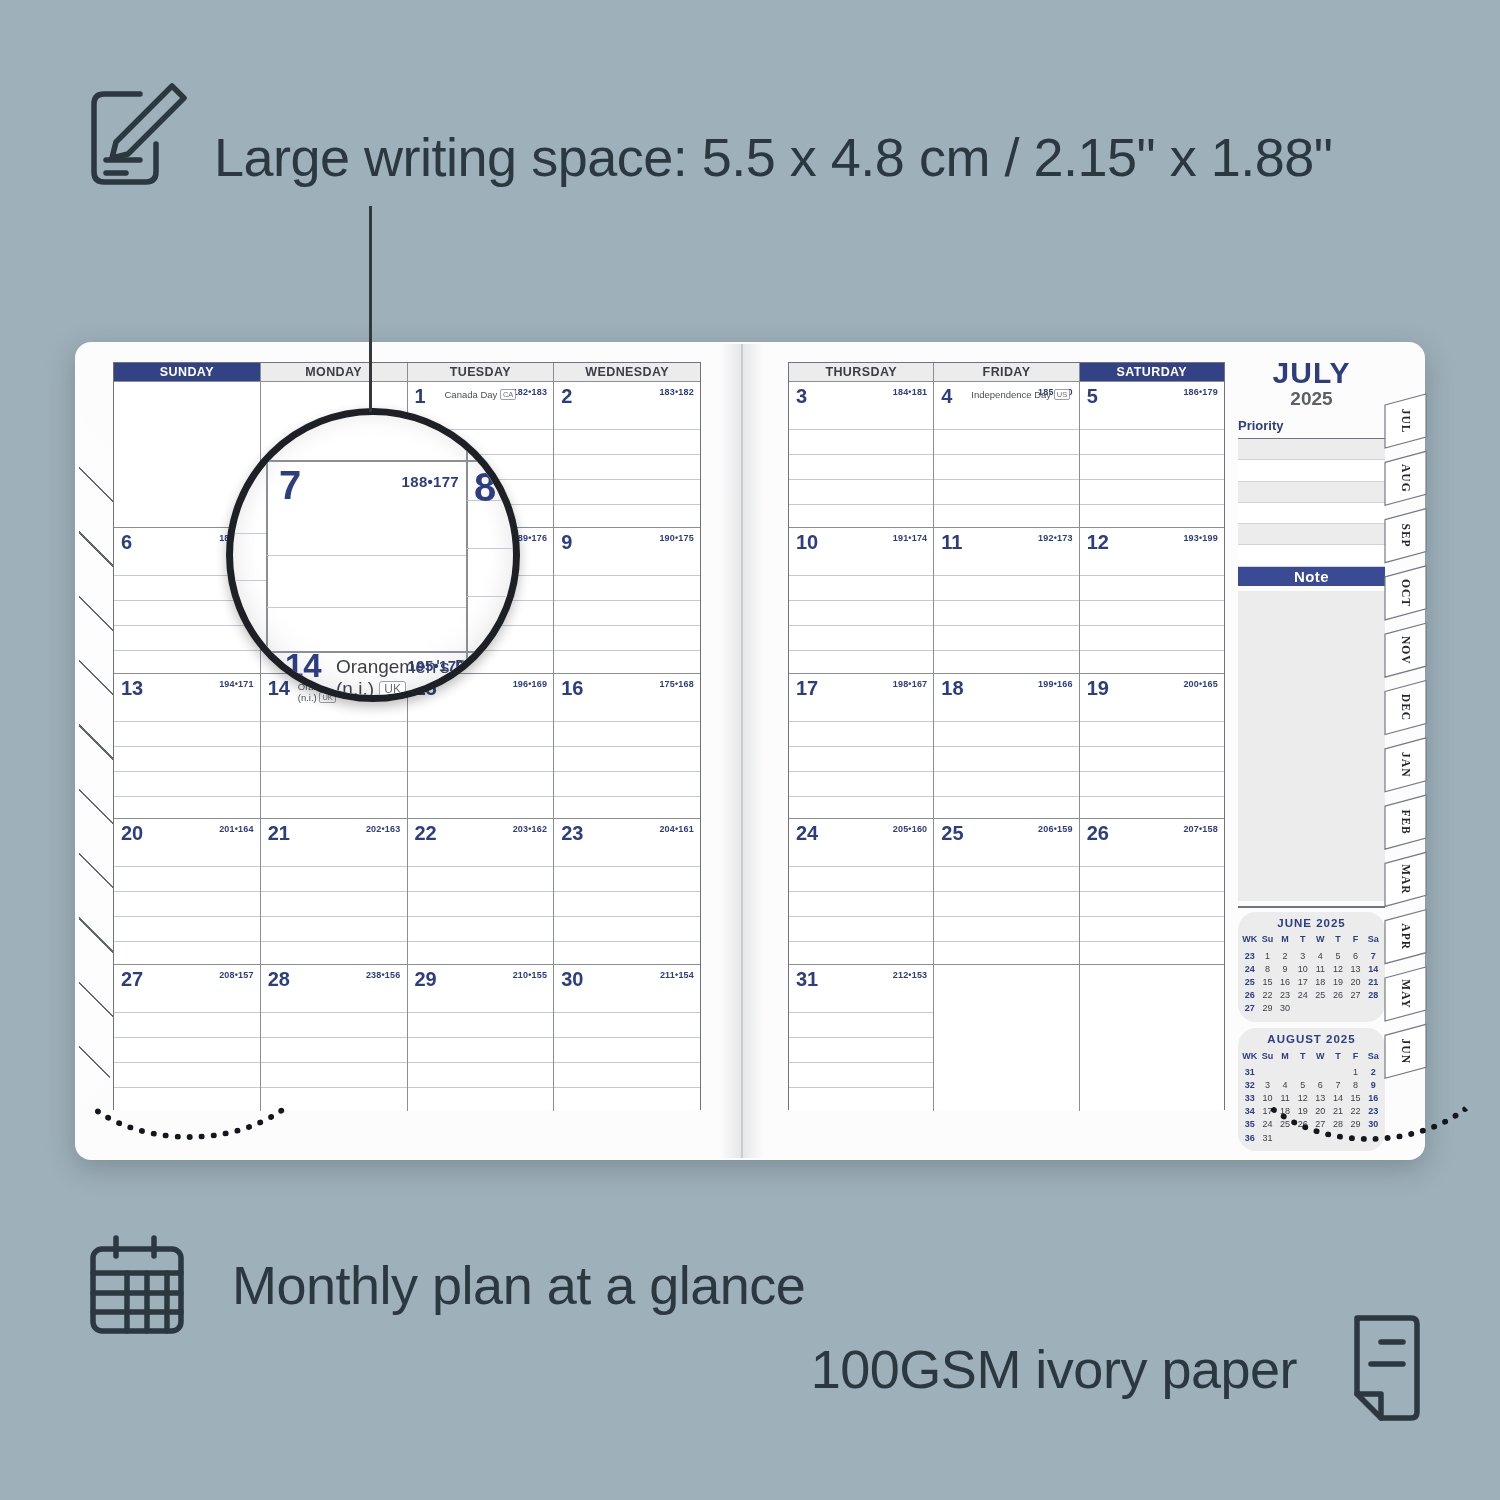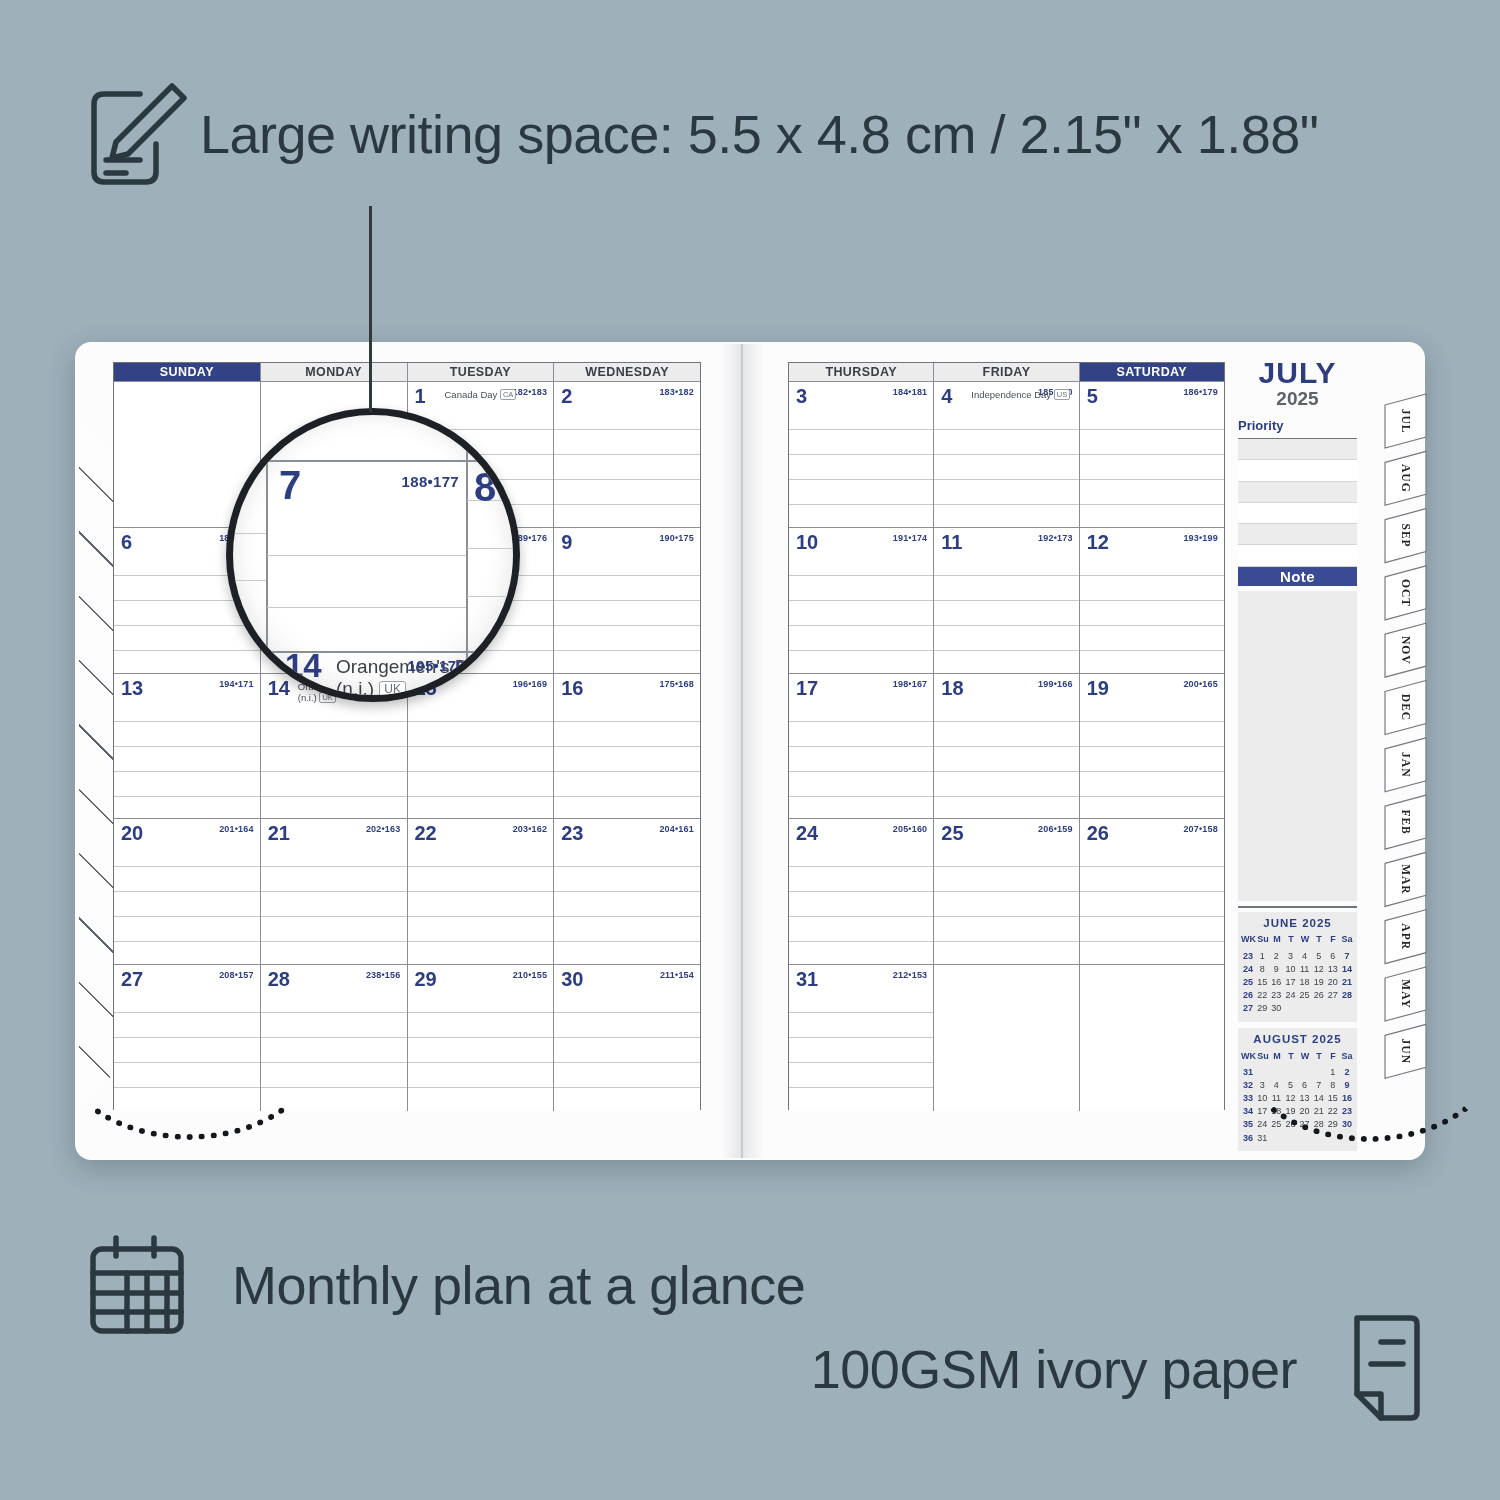--- a/index.html
+++ b/index.html
@@ -2,21 +2,21 @@
 <html><head>
 <meta charset="utf-8">
 <style>
   *{box-sizing:border-box;margin:0;padding:0;}
   html,body{width:1500px;height:1500px;}
   body{position:relative;background:#9EB0BA;font-family:"Liberation Sans",sans-serif;overflow:hidden;}
 
   
   .annotation{position:absolute;display:flex;align-items:center;color:#2B383F;}
   .annotation .txt{font-size:54px;letter-spacing:-0.5px;color:#2B383F;white-space:nowrap;}
-  #anno-top{left:88px;top:80px;gap:12px;}
+  #anno-top{left:88px;top:80px;gap:26px;align-items:flex-end;}
   #anno-bl{left:86px;top:1232px;gap:44px;}
   #anno-br{right:73px;top:1312px;gap:38px;}
   .icon-svg{flex:0 0 auto;}
 
   #leader-line{position:absolute;left:369px;top:206px;width:3px;height:206px;background:#33383D;z-index:6;}
 
   
   #planner{position:absolute;left:75px;top:342px;width:1350px;height:818px;background:#FCFCFD;border-radius:16px;
            box-shadow:0 8px 28px rgba(35,50,60,.28);}
   #edge-hatch{position:absolute;left:4px;top:76px;width:46px;height:692px;
@@ -40,32 +40,32 @@
   .cell{flex:1;position:relative;border-right:1px solid #8A8F96;background:#fff;}
   .cell:last-child{border-right:none;}
   .rule{position:absolute;left:0;right:0;height:1px;background:#C6C9CD;}
   .dnum{position:absolute;left:7px;top:3px;font-size:20px;font-weight:bold;color:#2C3D82;}
   .doy{position:absolute;right:6px;top:5px;font-size:9px;font-weight:bold;color:#2C3D82;letter-spacing:.2px;}
   .hol{position:absolute;left:37px;top:7px;font-size:9.5px;color:#4A4F55;line-height:11px;white-space:nowrap;}
   .badge{display:inline-block;border:1px solid #9AA0A6;border-radius:2px;font-size:7.5px;line-height:9px;
          padding:0 2px;color:#6A7076;background:#fff;vertical-align:1px;}
 
   
-  #sidebar{position:absolute;left:1163px;top:14px;width:119px;}
+  #sidebar{position:absolute;left:1163px;top:14px;width:147px;}
   #month-title{text-align:center;font-size:30px;font-weight:bold;color:#2C3D82;letter-spacing:1px;}
   #year-label{text-align:center;font-size:19px;font-weight:bold;color:#5B6166;margin-top:-2px;}
   #prio-label{font-size:13px;font-weight:bold;color:#2C3D82;margin-top:8px;}
   #prio-lines{margin-top:5px;border-top:1.5px solid #70757C;}
   .prio-line{height:21.3px;border-bottom:1px solid #D2D5D8;background:#fff;}
   .prio-line.g{background:#ECECEC;}
   #note-bar{height:19px;background:#3A4A94;color:#fff;font-size:15px;font-weight:bold;
             display:flex;align-items:center;justify-content:center;letter-spacing:.4px;}
   #note-area{height:310px;background:#ECECEC;margin-top:5px;}
   #mini-divider{height:2px;background:#70757C;margin:5px 0 4px;}
-  .mini-cal{background:#ECECEC;padding:5px 3px 7px;margin-bottom:6px;}
+  .mini-cal{background:#ECECEC;padding:5px 3px 7px;margin-bottom:6px;border-radius:18px;}
   .mini-title{text-align:center;font-size:11.5px;font-weight:bold;color:#2C3D82;letter-spacing:1px;margin-bottom:4px;}
   .mini-row{display:flex;}
   .mini-row.hdr-mini{margin-bottom:3px;}
   .mini-cell{flex:1;text-align:center;font-size:9px;color:#3C4147;padding:1.6px 0;}
   .mini-cell.b{font-weight:bold;color:#2C3D82;}
 
   
   #tabs-svg{position:absolute;left:1308px;top:50px;}
   .tab-shape{fill:#FFFFFF;stroke:#767B82;stroke-width:1.2;}
   .tab-text{font-family:"Liberation Serif",serif;font-weight:bold;font-size:11.5px;fill:#22262B;

